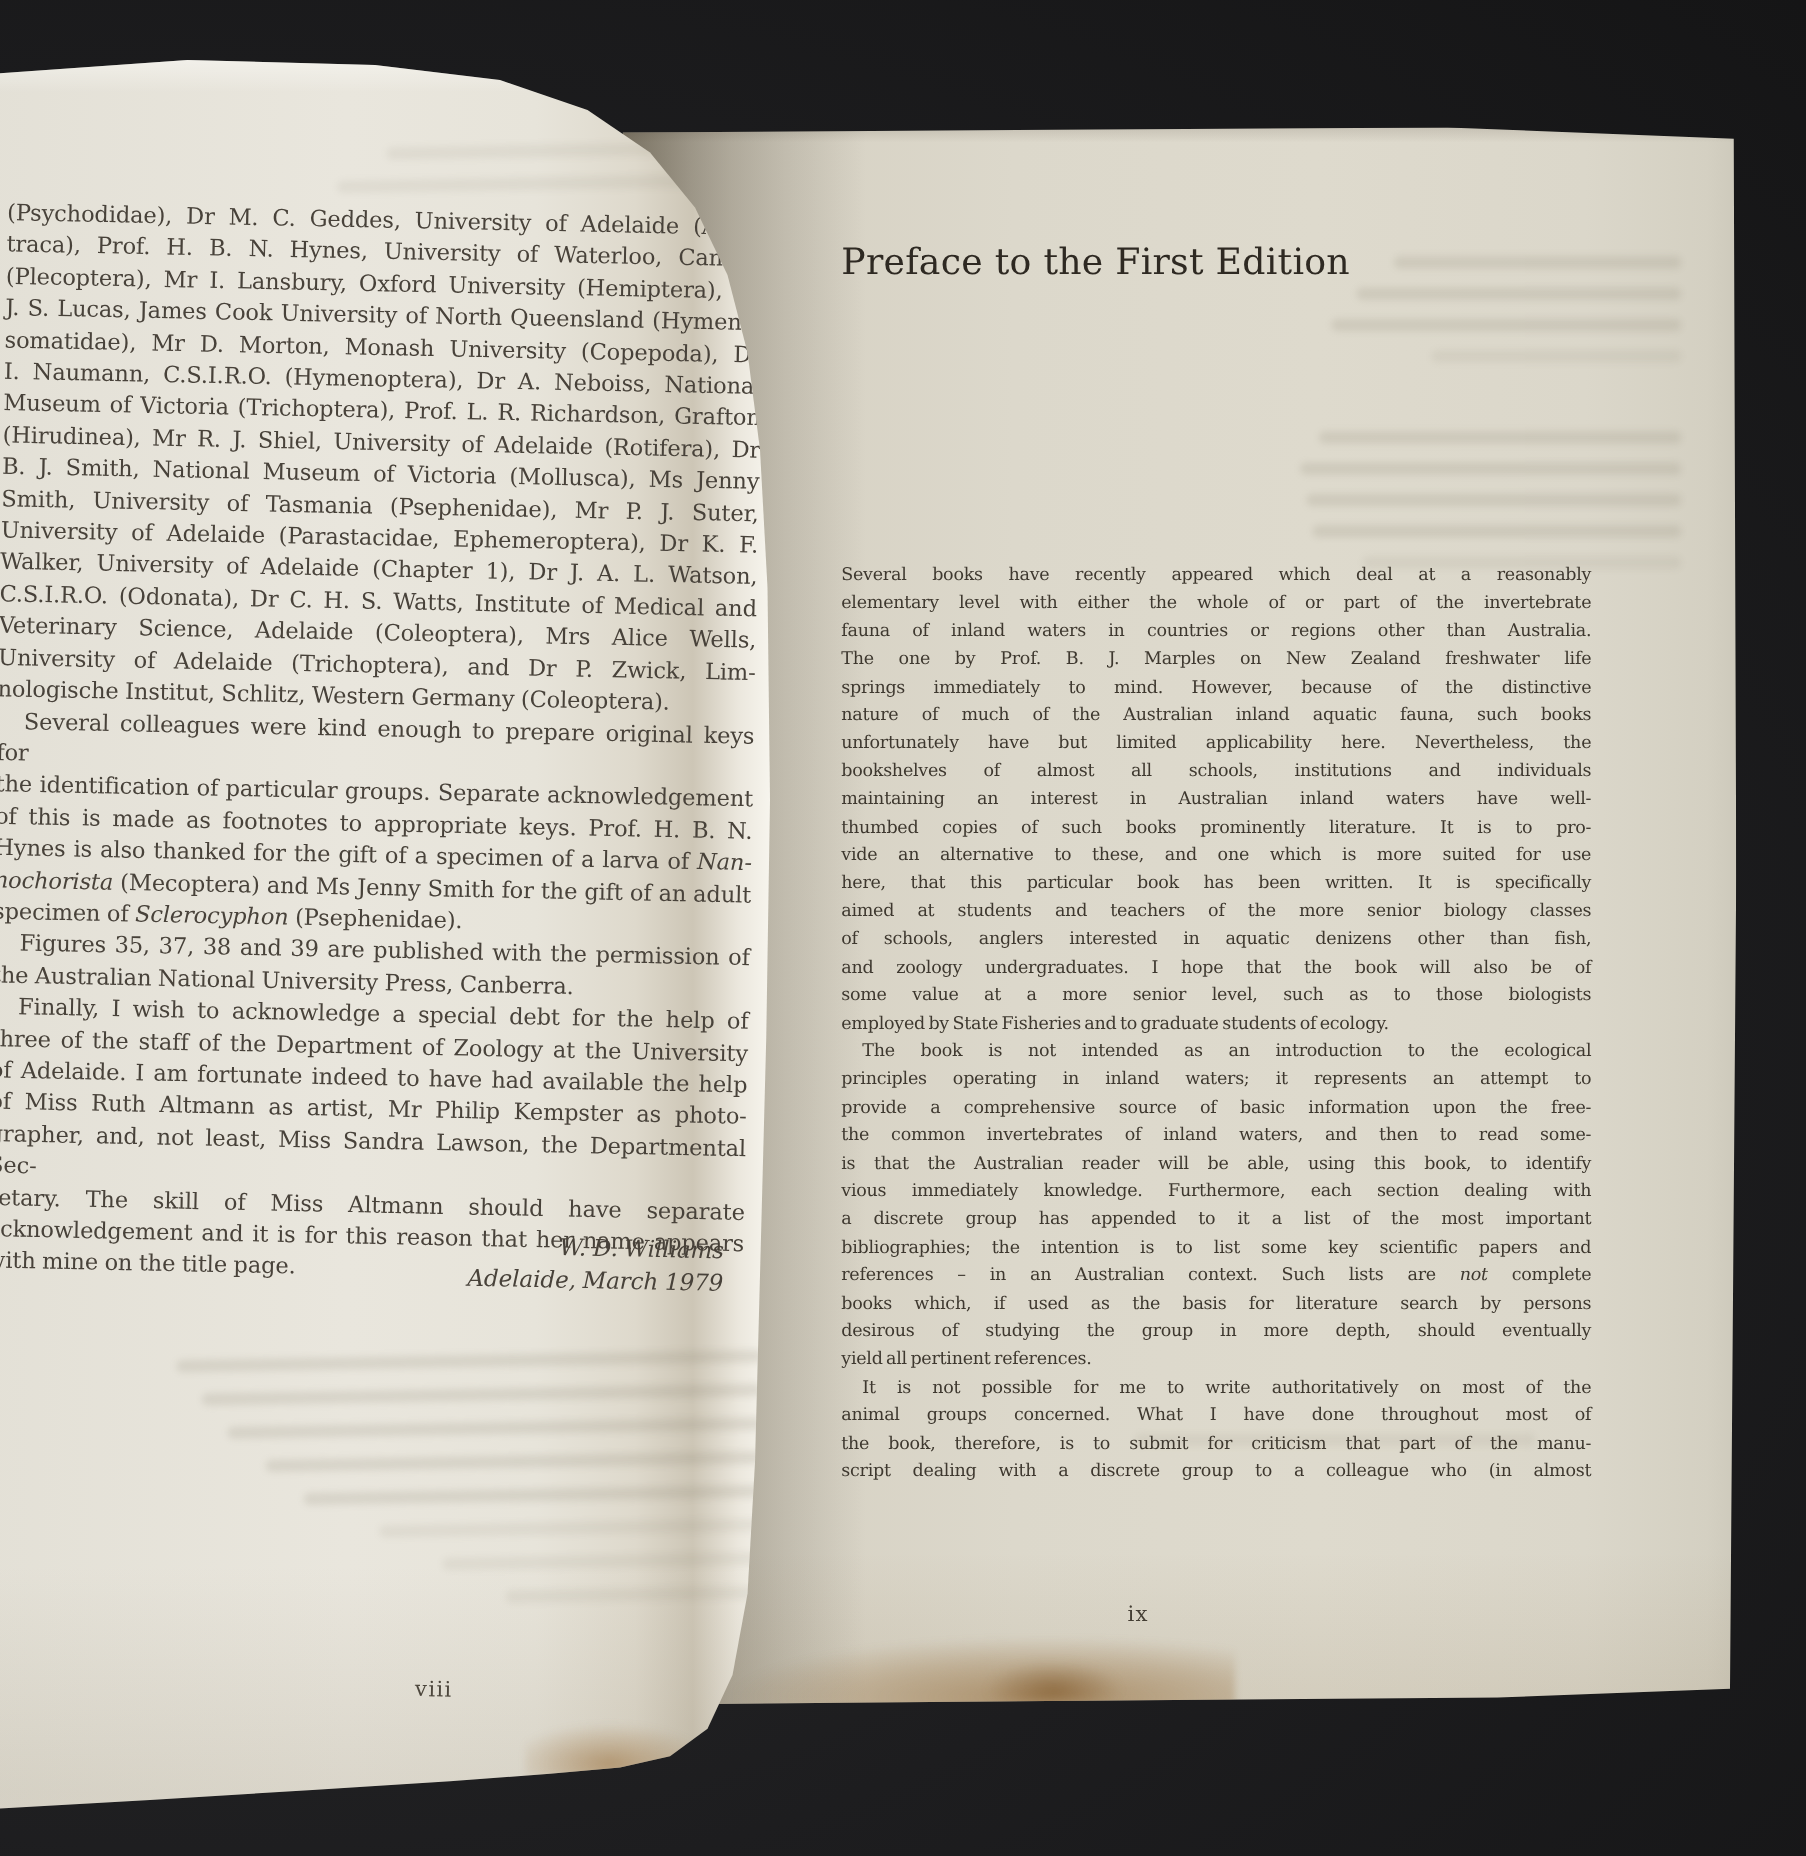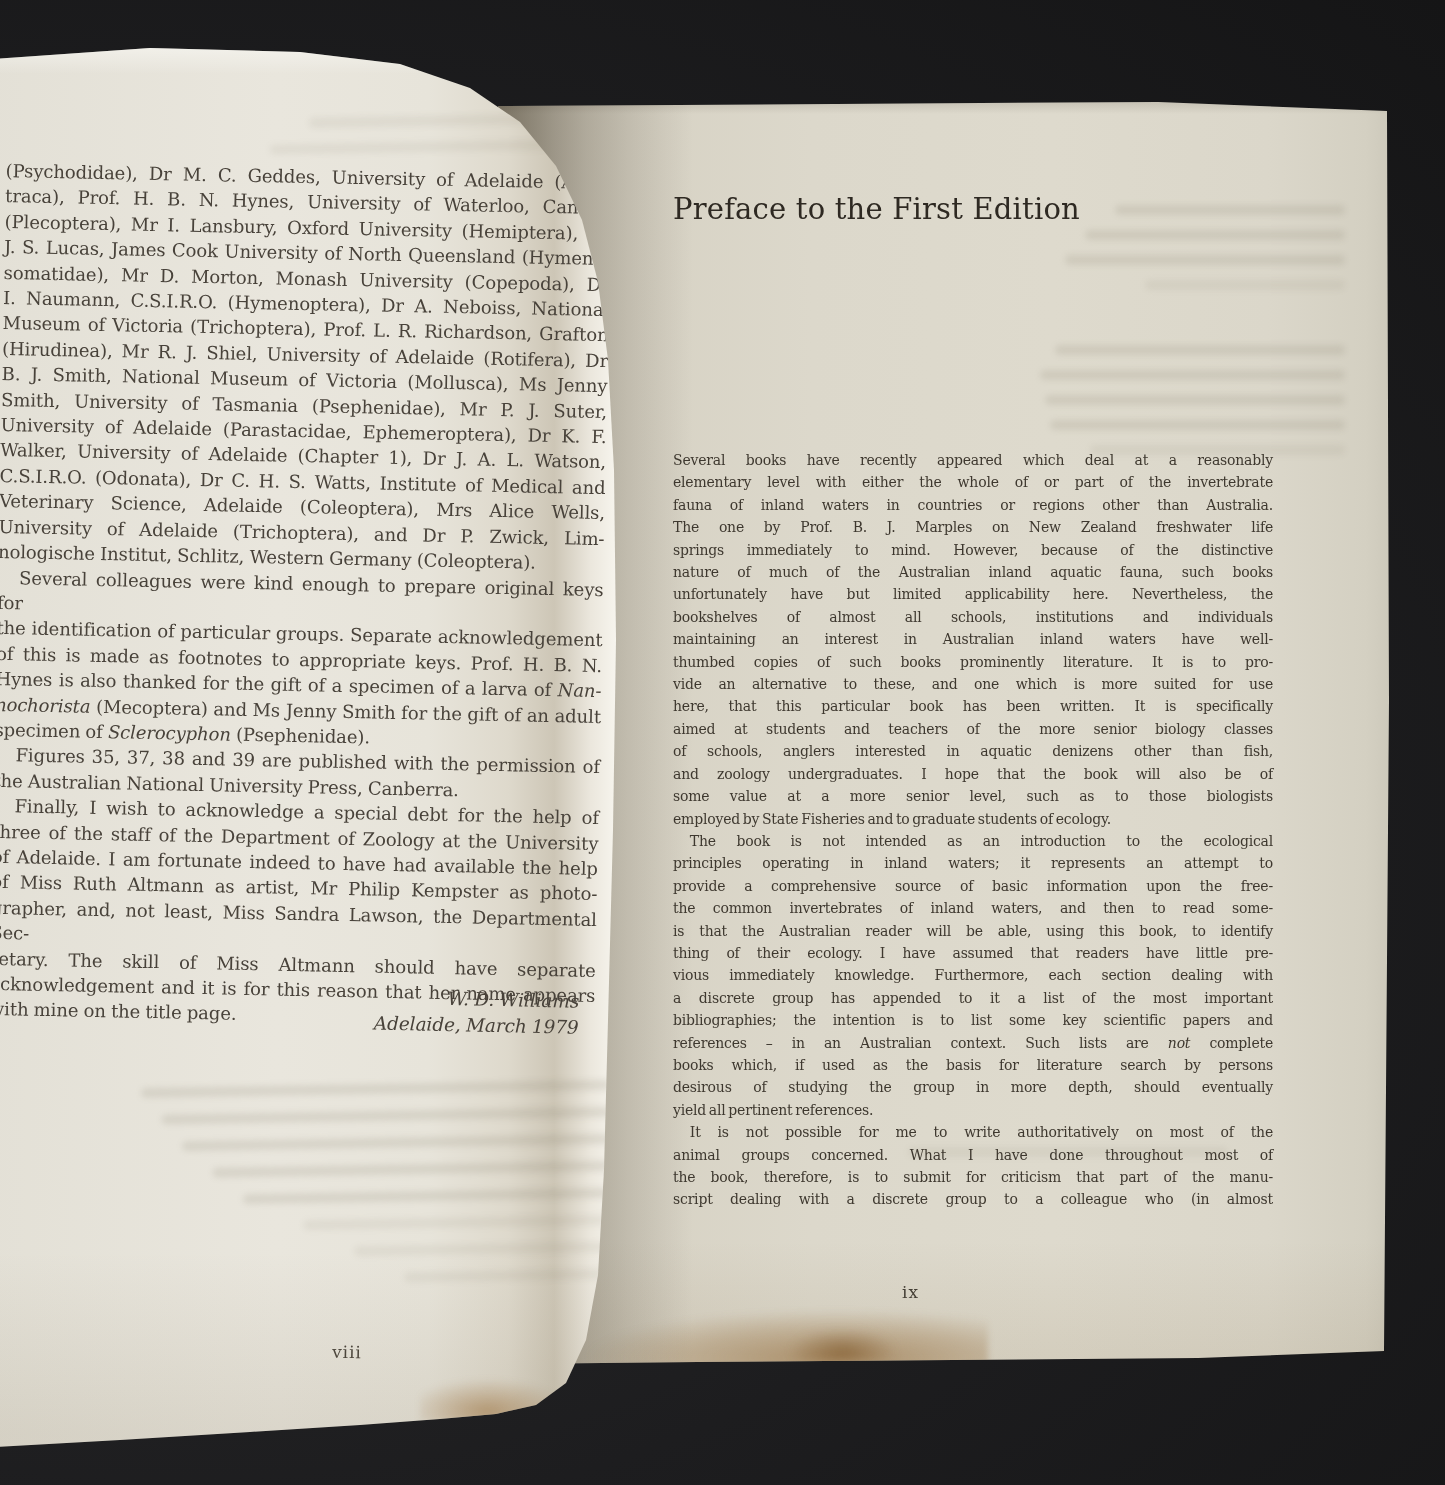--- a/index.html
+++ b/index.html
@@ -112,21 +112,20 @@
         <div class="line">aimed at students and teachers of the more senior biology classes</div>
         <div class="line">of schools, anglers interested in aquatic denizens other than fish,</div>
         <div class="line">and zoology undergraduates. I hope that the book will also be of</div>
         <div class="line">some value at a more senior level, such as to those biologists</div>
         <div class="line last">employed by State Fisheries and to graduate students of ecology.</div>
         <div class="line indent">The book is not intended as an introduction to the ecological</div>
         <div class="line">principles operating in inland waters; it represents an attempt to</div>
         <div class="line">provide a comprehensive source of basic information upon the free-</div>
         <div class="line">the common invertebrates of inland waters, and then to read some-</div>
         <div class="line">is that the Australian reader will be able, using this book, to identify</div>
-        <div class="line">thing of their ecology. I have assumed that readers have little pre-</div>
         <div class="line">vious immediately knowledge. Furthermore, each section dealing with</div>
         <div class="line">a discrete group has appended to it a list of the most important</div>
         <div class="line">bibliographies; the intention is to list some key scientific papers and</div>
         <div class="line">references – in an Australian context. Such lists are <i>not</i> complete</div>
         <div class="line">books which, if used as the basis for literature search by persons</div>
         <div class="line">desirous of studying the group in more depth, should eventually</div>
         <div class="line last">yield all pertinent references.</div>
         <div class="line indent">It is not possible for me to write authoritatively on most of the</div>
         <div class="line">animal groups concerned. What I have done throughout most of</div>
         <div class="line">the book, therefore, is to submit for criticism that part of the manu-</div>

